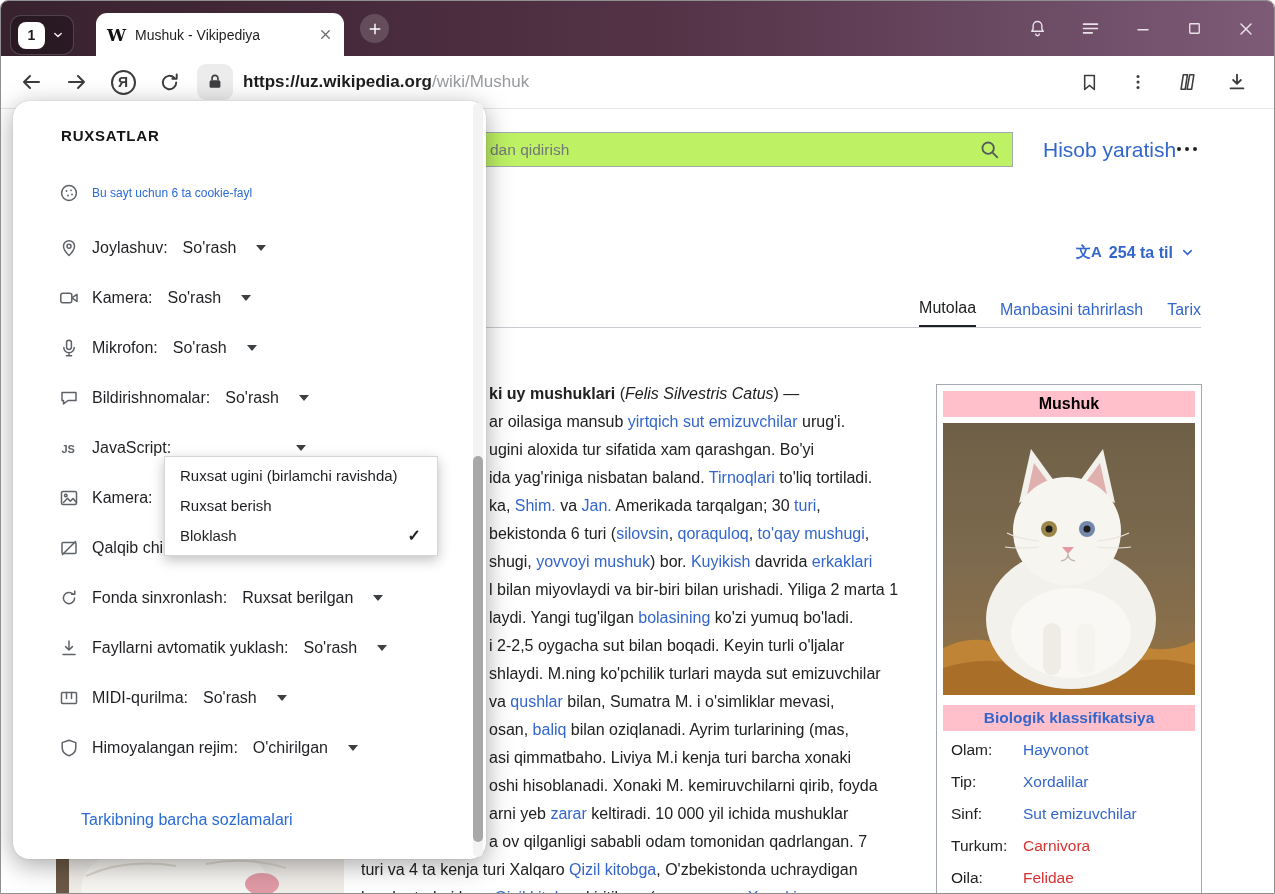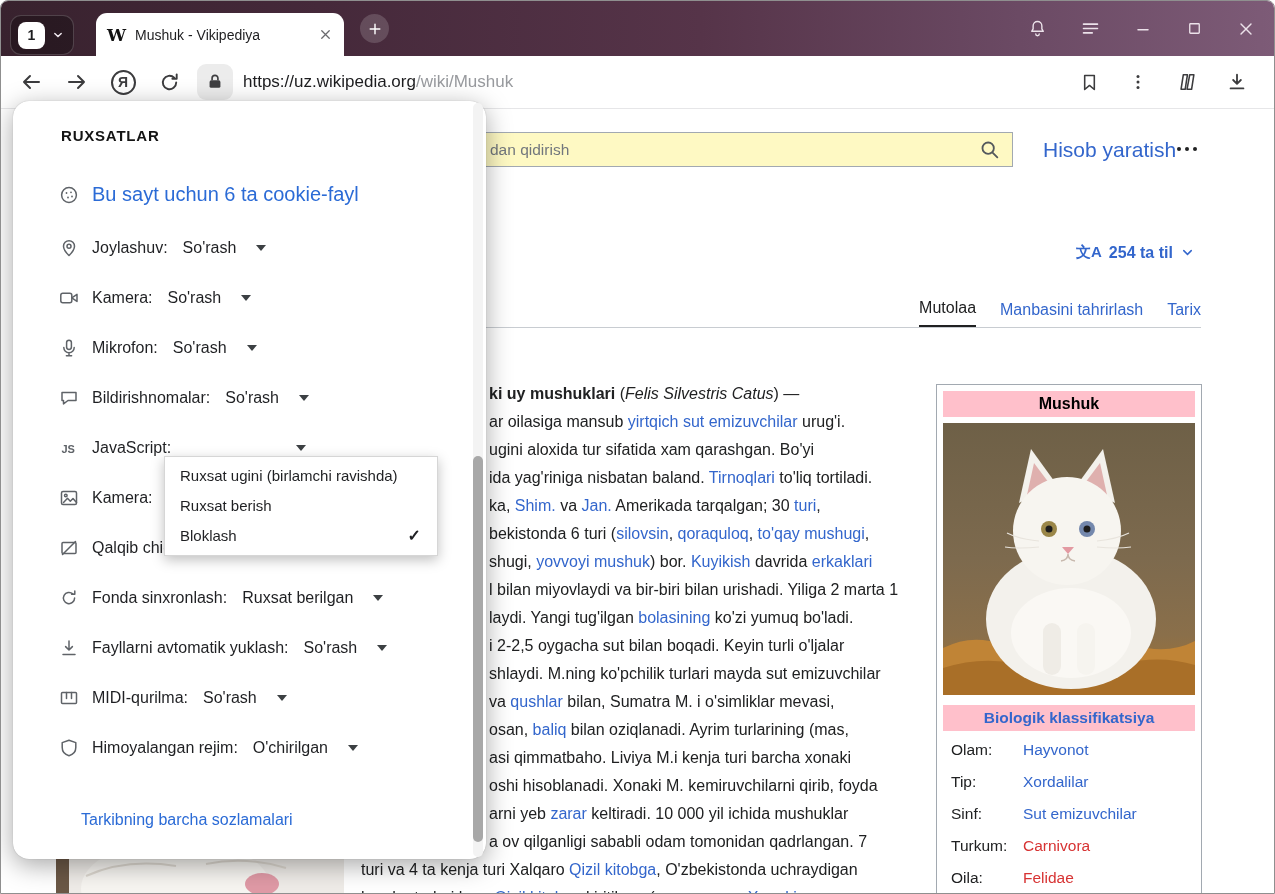--- a/index.html
+++ b/index.html
@@ -28,27 +28,27 @@
   
   .toolbar { height:53px; background:#fff; border-bottom:1px solid #e6e6e8;
     display:flex; align-items:center; padding:0 14px; }
   .tb { display:flex; align-items:center; justify-content:center; width:32px; height:32px; }
   .gap { margin-left:14px; }
   .yandex-circle { width:25px; height:25px; border:2.2px solid #3c3c3e; border-radius:50%;
     display:flex; align-items:center; justify-content:center; font-weight:bold; font-size:14px; color:#3c3c3e; }
   .lock-chip { width:36px; height:36px; background:#ececec; border-radius:9px;
     display:flex; align-items:center; justify-content:center; margin-left:12px; }
   .url { font-size:17px; margin-left:10px; white-space:nowrap; }
-  .url-host { color:#1d1d1f; } .url-path { color:#989a9e; }
+  .url-host { color:#1d1d1f;font-weight:bold; } .url-path { color:#989a9e; }
   .tb-right { margin-left:auto; display:flex; align-items:center; gap:28px; margin-right:12px; }
 
   
   .content { position:relative; height:786px; background:#fff; overflow:hidden; }
   .search-box { position:absolute; left:400px; top:23px; width:612px; height:35px;
-    border:1px solid #a2a9b1; background:#fef9c3; }
+    border:1px solid #a2a9b1; background:#bef264; }
   .search-text { position:absolute; left:88px; top:0; line-height:33px; color:#72777d; font-size:15.5px; }
   .search-mag { position:absolute; right:11px; top:6px; }
   .account-link { position:absolute; left:1042px; top:23px; line-height:35px;
     color:var(--link-blue); font-size:21px; }
   .more-dots { position:absolute; left:1176px; top:38px; display:flex; gap:4px; }
   .more-dots i { width:4px; height:4px; border-radius:50%; background:#202122; }
   .lang { position:absolute; left:1075px; top:134px; display:flex; align-items:center; gap:7px;
     color:var(--link-blue); font-size:16px; font-weight:bold; }
   .lang-icon { font-size:15px; font-weight:bold; }
   .page-tabs { position:absolute; left:360px; width:840px; top:186px; height:33px;
@@ -74,21 +74,21 @@
 
   .bottom-img { position:absolute; left:55px; top:737px; width:288px; height:49px; }
 
   
   .perm-panel { position:absolute; left:12px; top:100px; width:473px; height:758px;
     background:#fff; border-radius:16px; z-index:50;
     box-shadow:0 6px 26px rgba(0,0,0,0.35), 0 0 1px rgba(0,0,0,0.3); }
   .perm-title { position:absolute; left:48px; top:26px; font-size:15px; font-weight:bold;
     letter-spacing:0.8px; color:#141414; }
   .cookie-row { position:absolute; left:46px; top:82px; display:flex; align-items:center; gap:13px; }
-  .cookie-link { color:var(--panel-link); font-size:20px; }
+  .cookie-link { color:var(--panel-link); font-size:12px; }
   .perm-row { position:absolute; left:46px; height:24px; display:flex; align-items:center; gap:13px; }
   .p-icon { width:20px; height:20px; display:flex; align-items:center; }
   .p-label { font-size:16px; color:#1f2023; }
   .p-value { font-size:16px; color:#1f2023; margin-left:2px; }
   .p-arrow { width:0; height:0; border-left:5px solid transparent; border-right:5px solid transparent;
     border-top:6px solid #3c4043; margin-left:7px; }
   .perm-footer { position:absolute; left:68px; top:710px; color:var(--panel-link); font-size:16px; }
   .perm-scroll { position:absolute; top:2px; bottom:2px; right:3px; width:10px;
     background:#f3f3f3; border-radius:6px; }
   .perm-thumb { position:absolute; left:0; top:353px; height:386px; width:10px;

